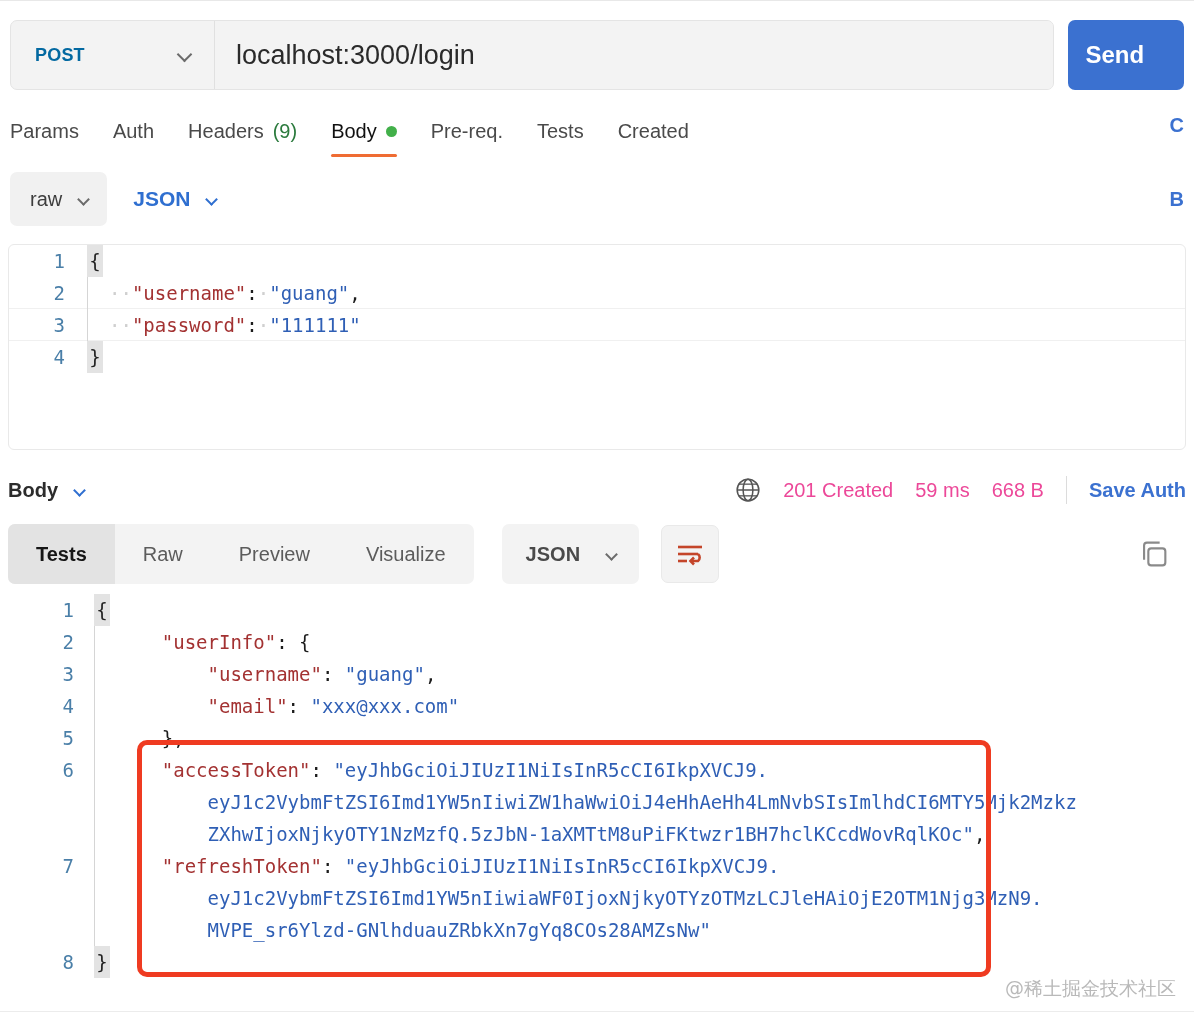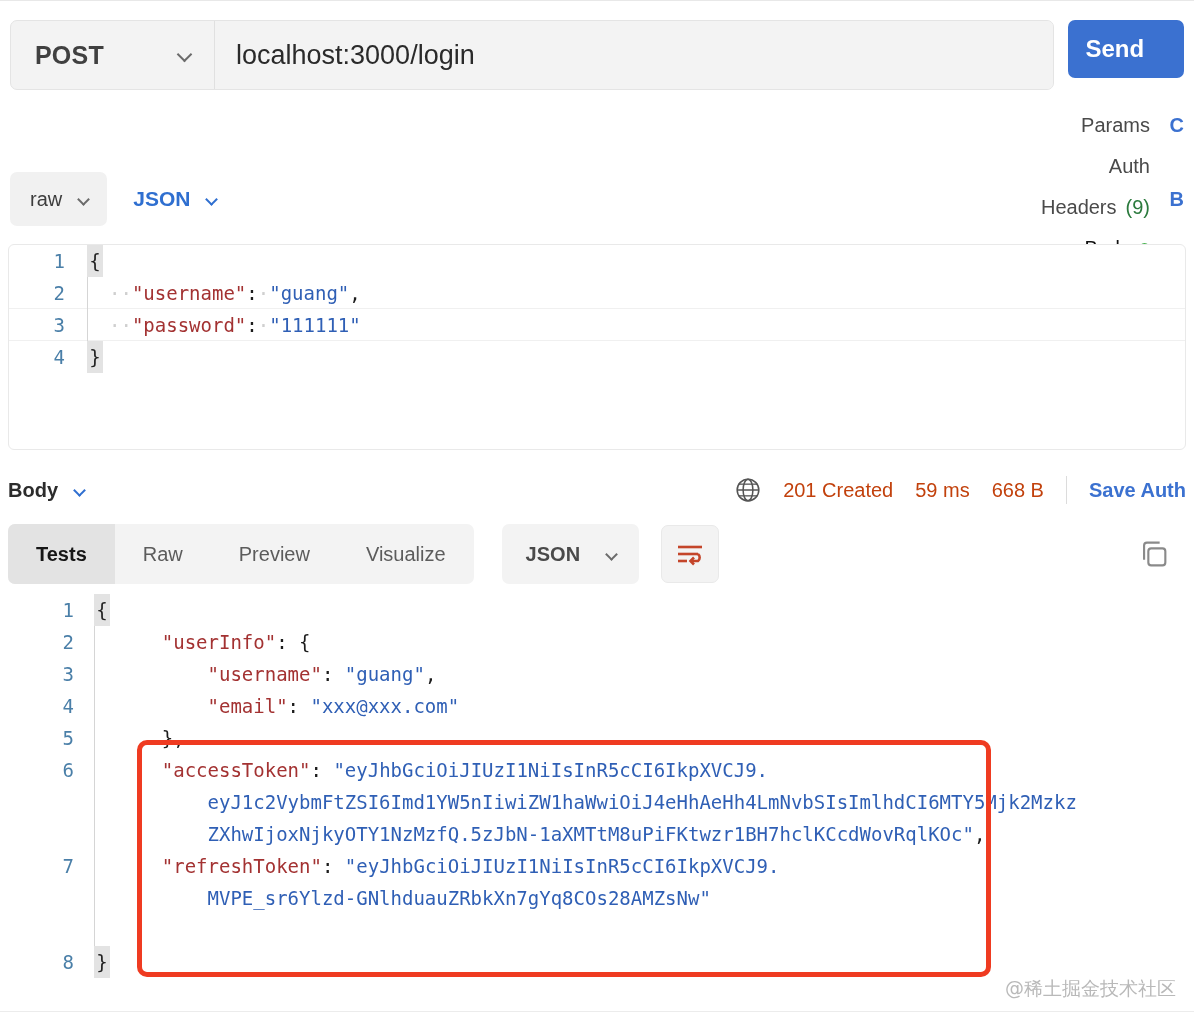--- a/index.html
+++ b/index.html
@@ -31,53 +31,53 @@
     border-radius:7px;
     overflow:hidden;
   }
   .method-cell {
     width: 204px; height:100%;
     display:flex; align-items:center; justify-content:space-between;
     padding: 0 22px 0 24px;
     border-right:1px solid #e0e0e0;
     cursor:pointer;
   }
-  .method-label { font-size:25px; font-weight:700; color:#404040; letter-spacing:.2px; }
+  .method-label { font-size:18px; font-weight:700; color:#0369a1; letter-spacing:.2px; }
   .chev { display:inline-block; width:14px; height:14px; position:relative; }
   .chev::before {
     content:""; position:absolute; left:1px; top:1px;
     width:9px; height:9px;
     border-right:2.2px solid #6b6b6b; border-bottom:2.2px solid #6b6b6b;
     transform: rotate(45deg);
   }
   .chev.blue::before { border-color:#2f6fd0; }
   .chev.sm { width:11px; height:11px; }
   .chev.sm::before { width:7px; height:7px; border-width:2px; }
   .url-cell {
     flex:1; display:flex; align-items:center;
     padding-left:21px;
     font-size:27px; color:#2a2a2a;
     background:#f3f3f3;
     cursor:text;
   }
   .send-btn {
     margin-left:14px;
-    width: 120px; height:58px;
+    width: 120px; height:70px;
     background:#3b71d0;
     border:none; border-radius:7px;
     color:#fff; font-size:24px; font-weight:700;
     font-family:"Liberation Sans", sans-serif;
     display:flex; align-items:center; padding-left:18px;
     cursor:pointer; overflow:hidden; white-space:nowrap;
   }
 
   
   .req-tabs {
     position:absolute; top:110px; left:10px; width:1174px; height:52px;
-    display:flex; align-items:flex-end;flex-direction:column;
+    display:flex; align-items:center;
   }
   .rtab {
     position:relative;
     font-size:20px; color:#4a4a4a;
     padding: 4px 0 14px 0;
     margin-right:34px;
     cursor:pointer; white-space:nowrap;
     display:flex; align-items:center; gap:9px;
   }
   .rtab.active { color:#111; font-weight:400; }
@@ -148,21 +148,21 @@
   .resp-meta {
     position:absolute; top:462px; left:8px; width:1178px; height:56px;
     display:flex; align-items:center;
   }
   .body-sel { display:flex; align-items:center; gap:16px; cursor:pointer; }
   .body-sel span { font-size:20px; font-weight:700; color:#2c2c2c; }
   .meta-right {
     position:absolute; right:0; display:flex; align-items:center; gap:22px;
   }
   .globe { width:26px; height:26px; flex:none; }
-  .meta-val { font-size:20px; color:#c2410c; white-space:nowrap; }
+  .meta-val { font-size:20px; color:#ec4899; white-space:nowrap; }
   .meta-sep { width:1px; height:28px; background:#dcdcdc; }
   .save-resp { font-size:20px; font-weight:700; color:#3b71d0; cursor:pointer; white-space:nowrap; overflow:hidden; }
 
   
   .resp-toolbar {
     position:absolute; top:524px; left:8px; width:1178px; height:60px;
     display:flex; align-items:center;
   }
   .seg {
     display:flex; align-items:stretch; height:60px;
@@ -391,20 +391,21 @@
             <div class="rcode"><span class="p">    </span><span class="k">"accessToken"</span><span class="p">: </span><span class="s">"eyJhbGciOiJIUzI1NiIsInR5cCI6IkpXVCJ9.</span></div>
             <div class="rcode"><span class="p">        </span><span class="s">eyJ1c2VybmFtZSI6Imd1YW5nIiwiZW1haWwiOiJ4eHhAeHh4LmNvbSIsImlhdCI6MTY5Mjk2Mzkz</span></div>
             <div class="rcode"><span class="p">        </span><span class="s">ZXhwIjoxNjkyOTY1NzMzfQ.5zJbN-1aXMTtM8uPiFKtwzr1BH7hclKCcdWovRqlKOc"</span><span class="p">,</span></div>
           </div>
         </div>
         <div class="rcl">
           <div class="gut">7</div>
           <div class="indentbar" style="height: 96px;"></div>
           <div>
             <div class="rcode"><span class="p">    </span><span class="k">"refreshToken"</span><span class="p">: </span><span class="s">"eyJhbGciOiJIUzI1NiIsInR5cCI6IkpXVCJ9.</span></div>
+            <div class="rcode"><span class="p">        </span><span class="s">eyJ1c2VybmFtZSI6Imd1YW5nIiwiaWF0IjoxNjkyOTYzOTMzLCJleHAiOjE2OTM1Njg3MzN9.</span></div>
             <div class="rcode"><span class="p">        </span><span class="s">MVPE_sr6Ylzd-GNlhduauZRbkXn7gYq8COs28AMZsNw"</span></div>
           </div>
         </div>
         <div class="rcl">
           <div class="gut">8</div>
           <div class="fold" style="height: 32px; line-height: 32px;">}</div>
           <div>
             <div class="rcode">&nbsp;</div>
           </div>
         </div>

